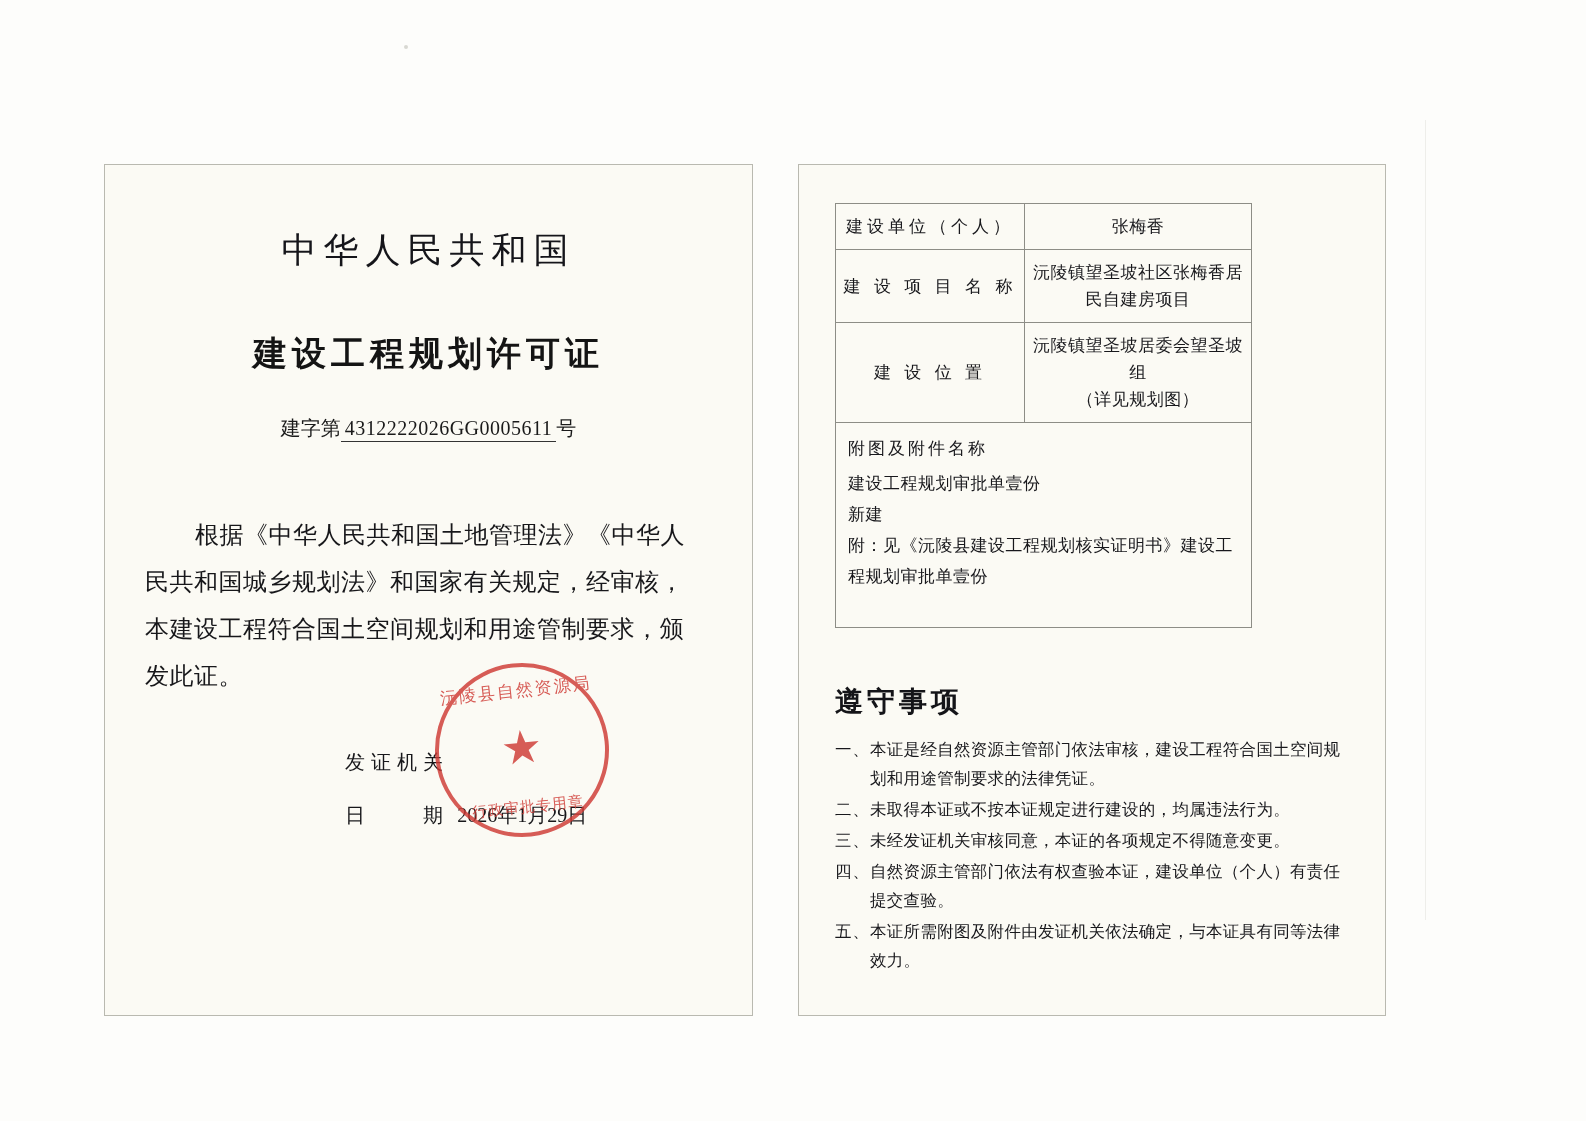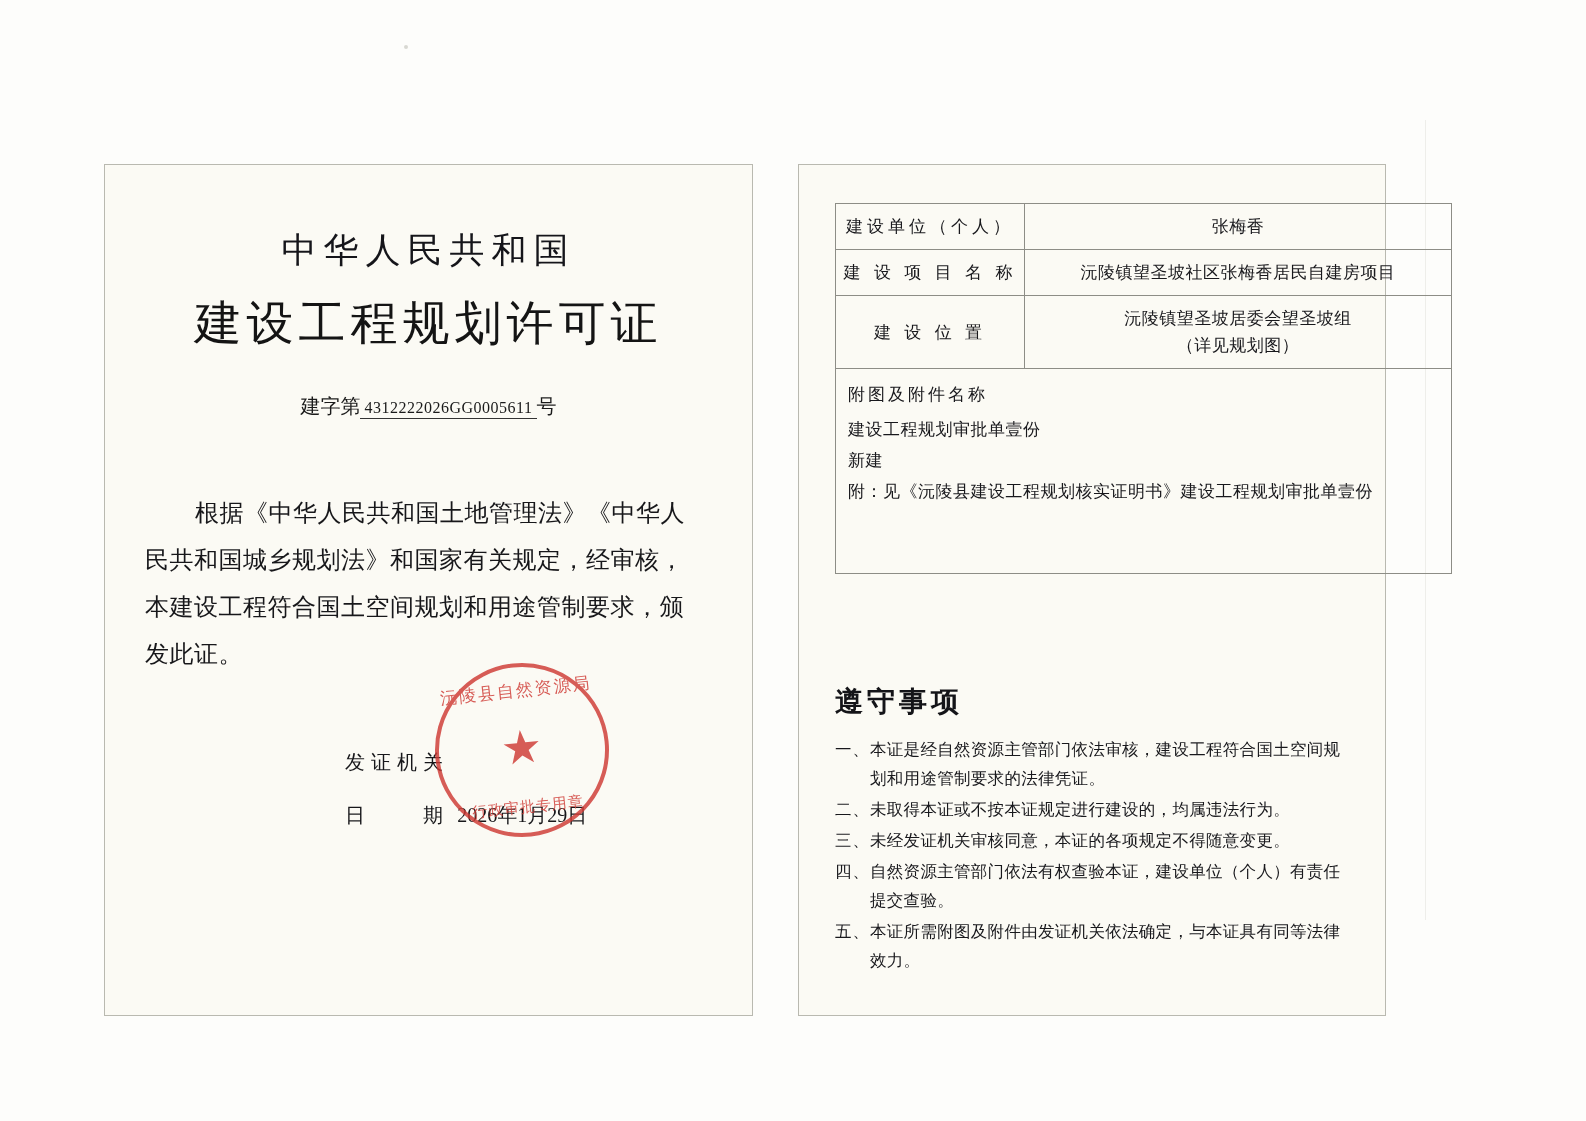--- a/index.html
+++ b/index.html
@@ -46,40 +46,40 @@
     font-family: "DejaVu Sans", sans-serif;
     font-size: 35px;
     letter-spacing: 7px;
     color: #15151a;
     margin-top: 62px;
     font-weight: 500;
   }
   .main-title {
     text-align: center;
     font-family: "DejaVu Sans", sans-serif;
-    font-size: 47px;
-    font-weight: 400;
+    font-size: 34px;
+    font-weight: 700;
     letter-spacing: 5px;
     color: #141414;
-    margin-top: 18px;
+    margin-top: 57px;
   }
   .serial-row {
     margin-top: 38px;
     text-align: center;
     font-size: 20px;
     font-family: "DejaVu Sans", sans-serif;
     color: #1a1a1a;
     white-space: nowrap;
   }
   .serial-num {
     display: inline-block;
     border-bottom: 1px solid #333;
     padding: 0 4px 1px 4px;
     font-family: "Liberation Serif", serif;
-    font-size: 16px;
+    font-size: 20px;
     letter-spacing: 0.5px;
     text-align: right;
   }
   .body-text {
     margin: 70px 46px 0 40px;
     font-family: "DejaVu Sans", sans-serif;
     font-size: 24px;
     line-height: 47px;
     text-indent: 50px;
     color: #17171a;
@@ -143,21 +143,21 @@
     font-family: "DejaVu Sans", sans-serif;
     font-size: 15px;
     color: #cf3a34;
     letter-spacing: 1px;
   }
   
   .info-table {
     position: absolute;
     left: 36px;
     top: 38px;
-    width: 617px;
+    width: 417px;
     border-collapse: collapse;
     table-layout: fixed;
   }
   .info-table td {
     border: 1px solid #8d8d86;
     font-family: "DejaVu Sans", sans-serif;
     font-size: 17px;
     color: #18181c;
     padding: 9px 6px;
     text-align: center;

